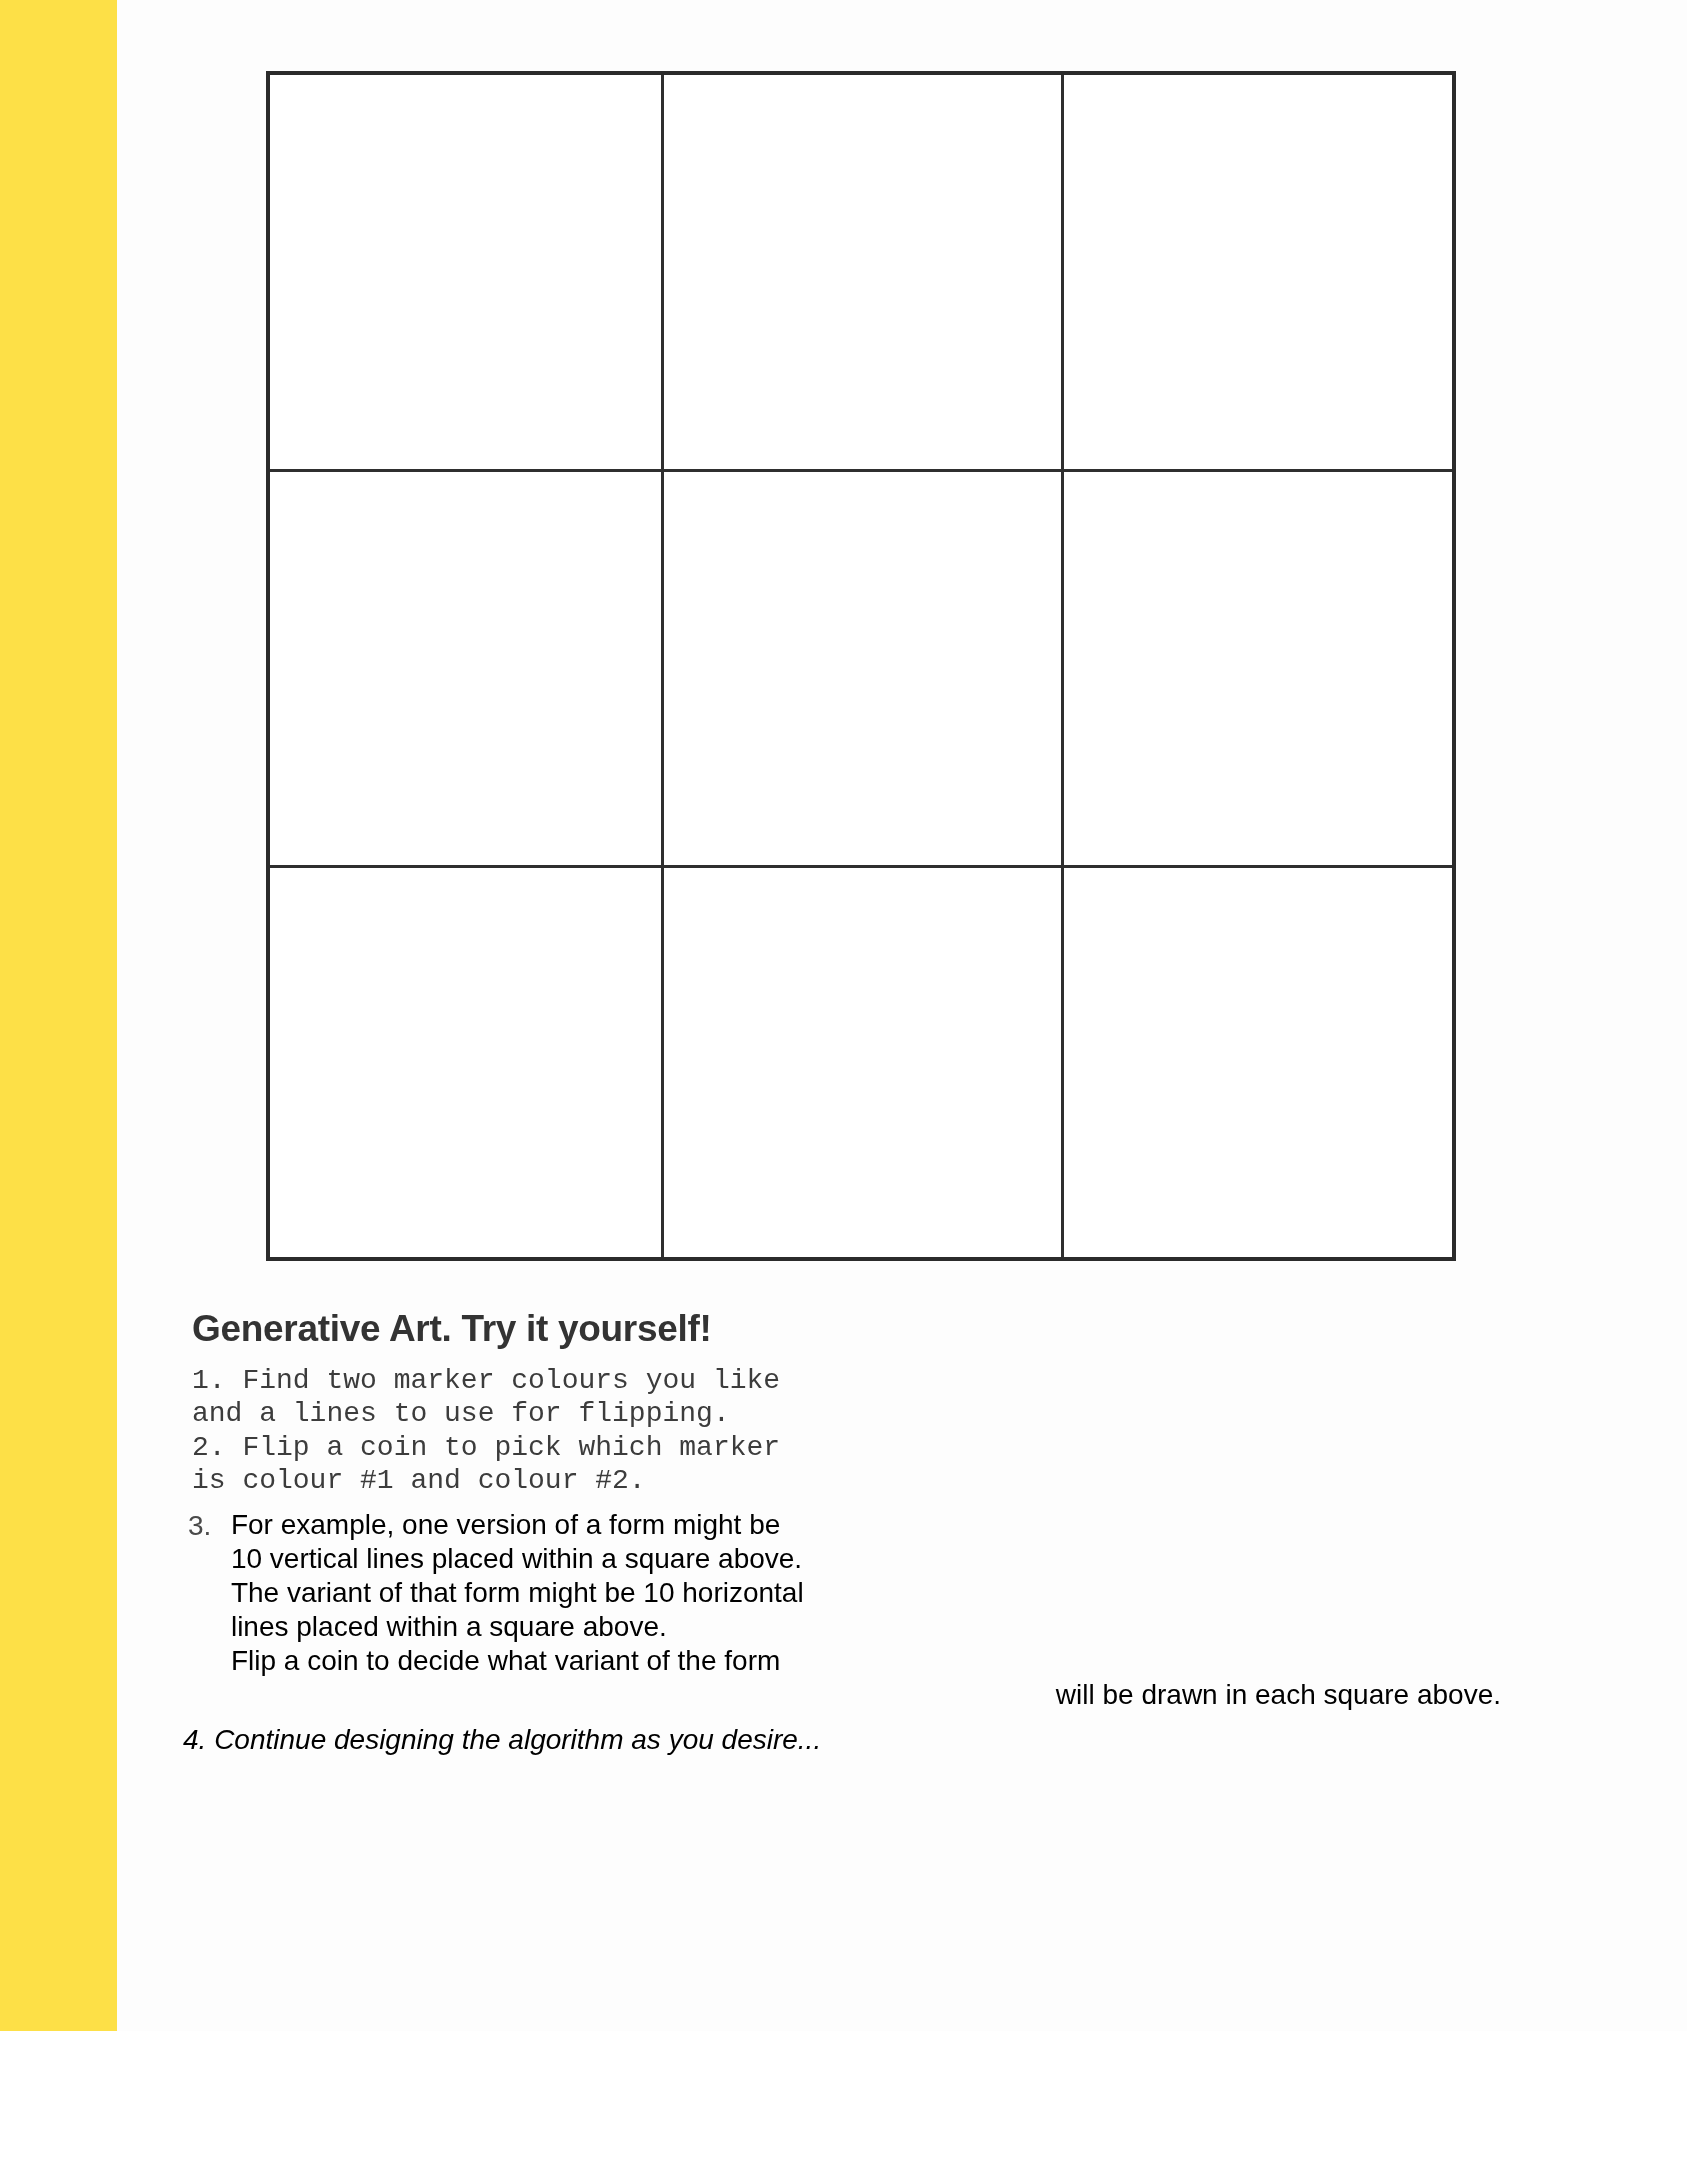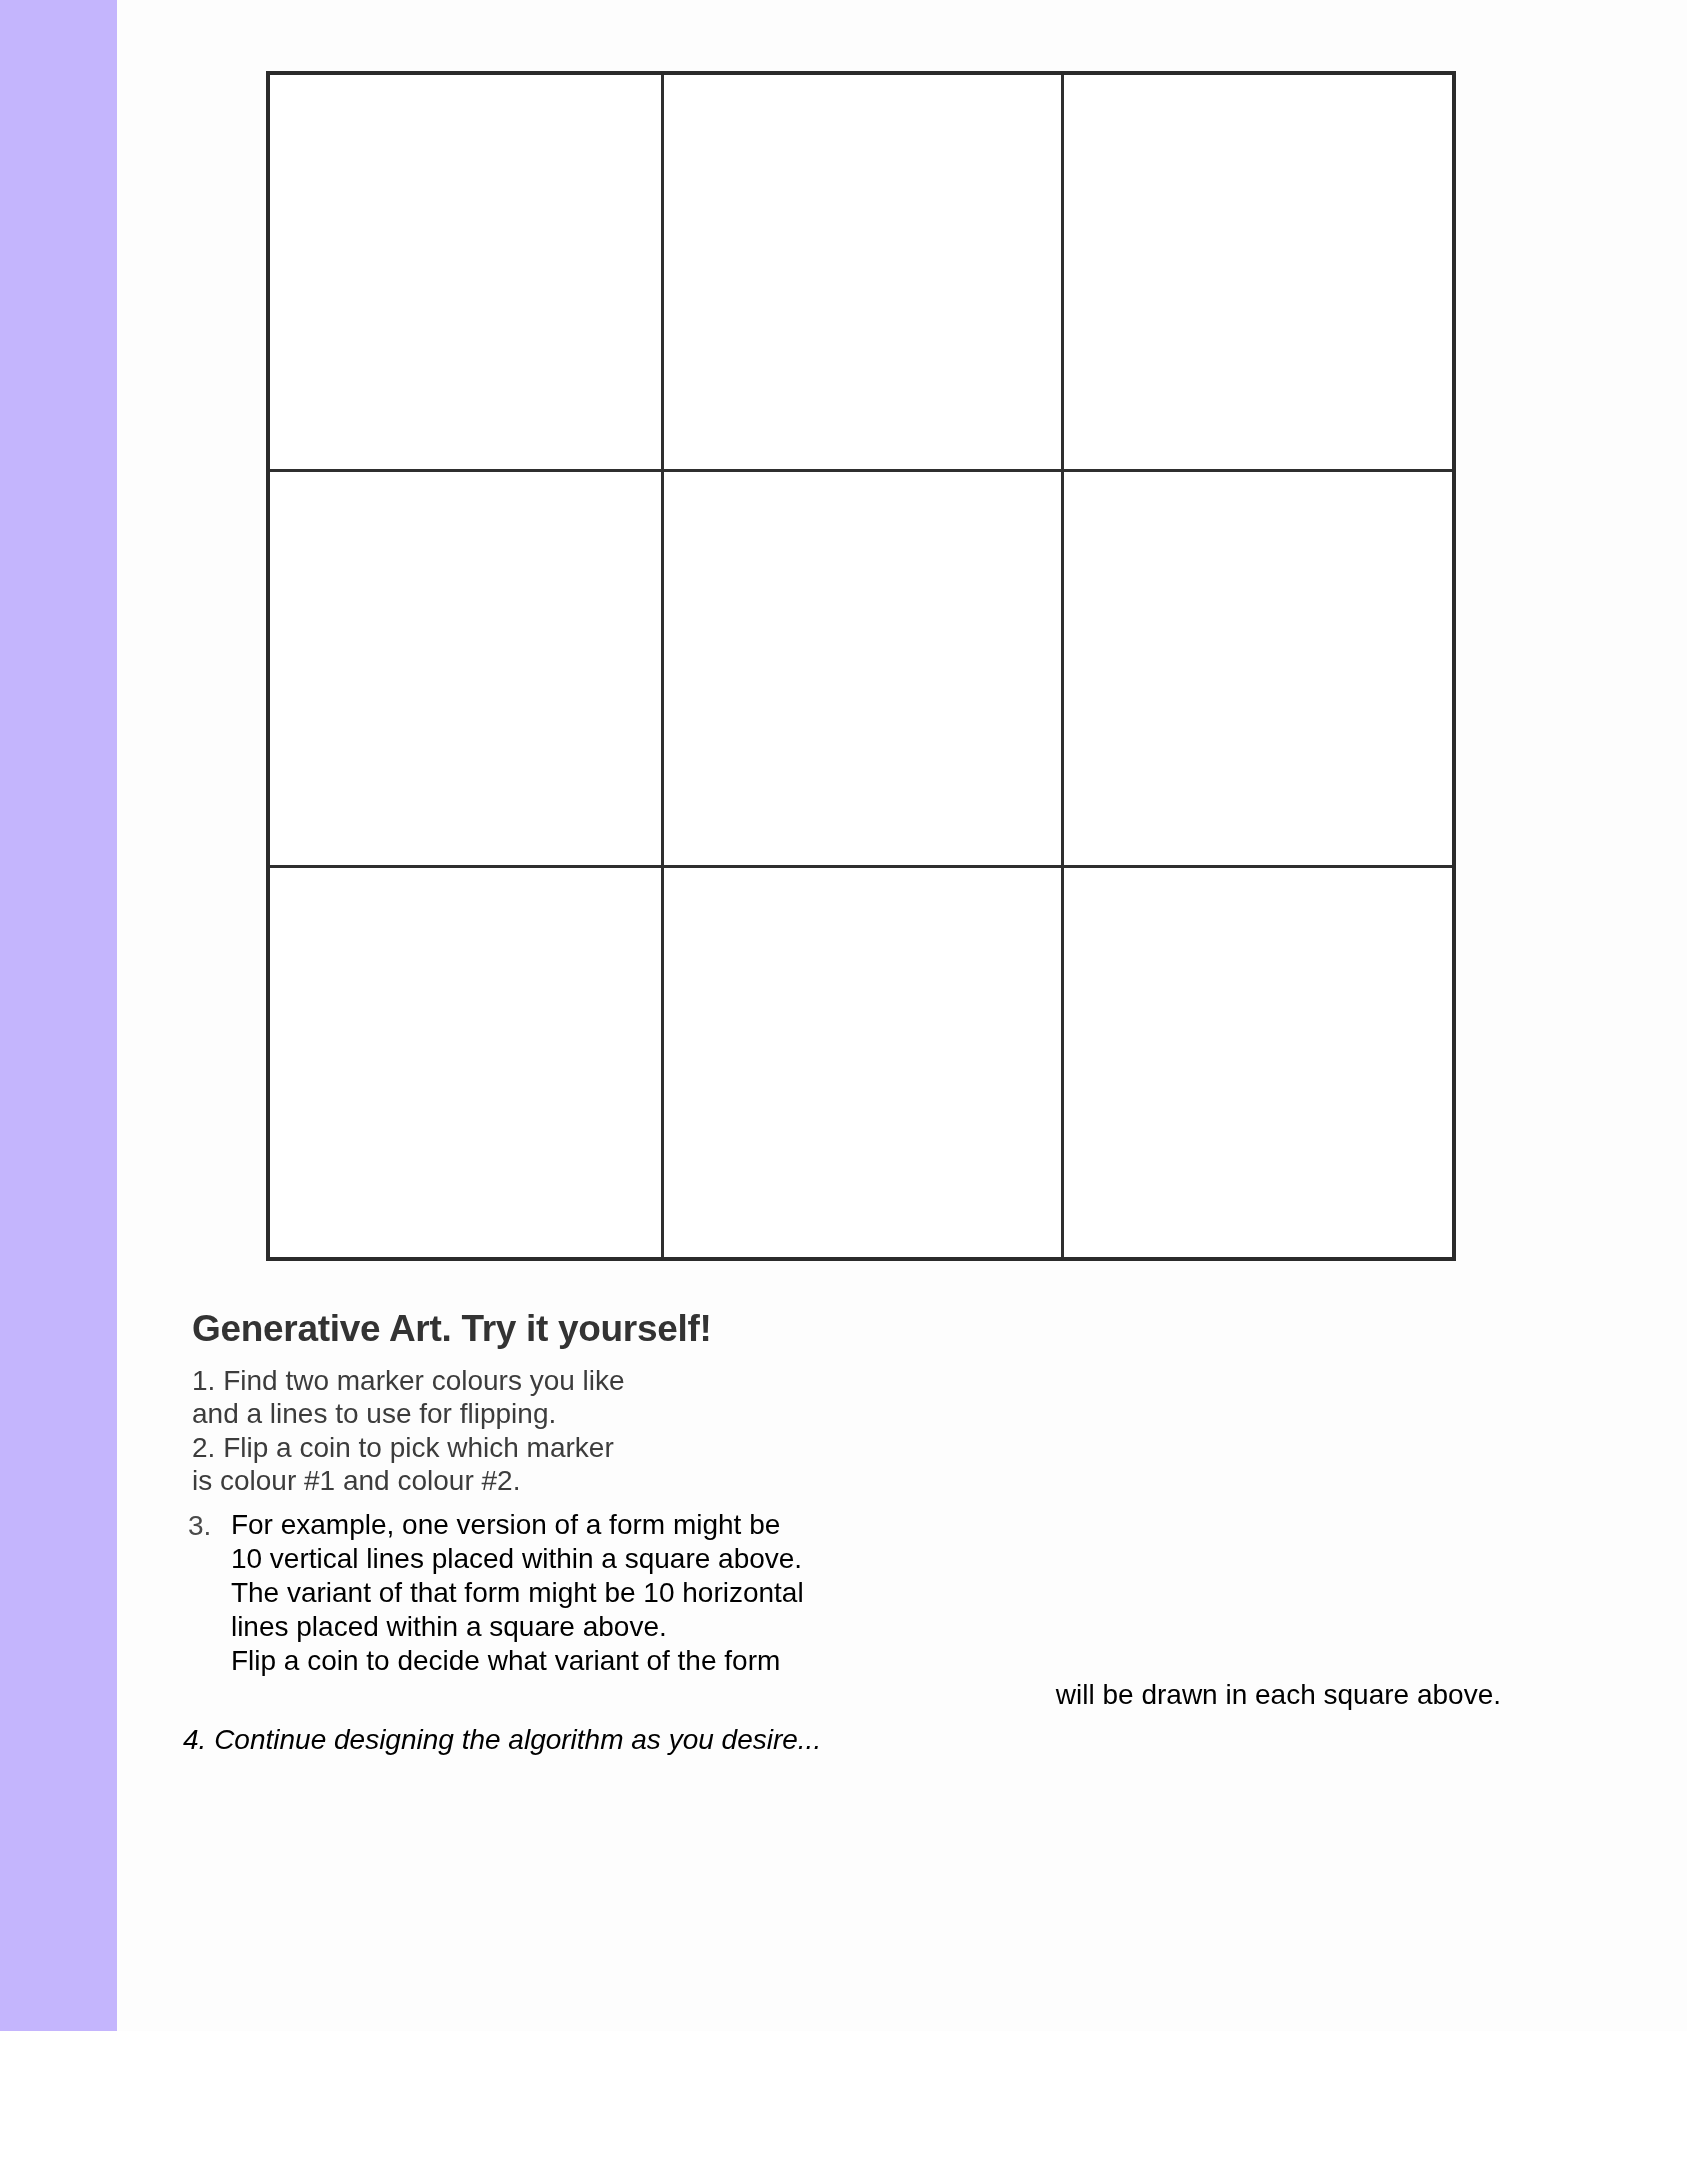--- a/index.html
+++ b/index.html
@@ -5,21 +5,21 @@
 <style>
   html, body {
     margin: 0;
     padding: 0;
     background: #ffffff;
   }
   #page {
     position: relative;
     width: 1687px;
     height: 2031px;
-    background: #c4b5fd;
+    background: #fde047;
     overflow: hidden;
     font-family: "Liberation Sans", sans-serif;
     -webkit-font-smoothing: antialiased;
   }
 
   
   #sheet-tint {
     position: absolute;
     left: 117px;
     top: 0;
@@ -84,20 +84,21 @@
   .step-line {
     white-space: nowrap;
   }
 
   
   .step-plain {
     font-size: 28px;
     line-height: 1.18;
     color: #3c3c3c;
     font-weight: normal;
+    font-family: Liberation Mono, monospace;
   }
 
   
   .step-hang {
     position: relative;
     margin-top: 11.7px;
     margin-left: -4.1px;
     font-size: 28px;
     line-height: 1.21;
   }

